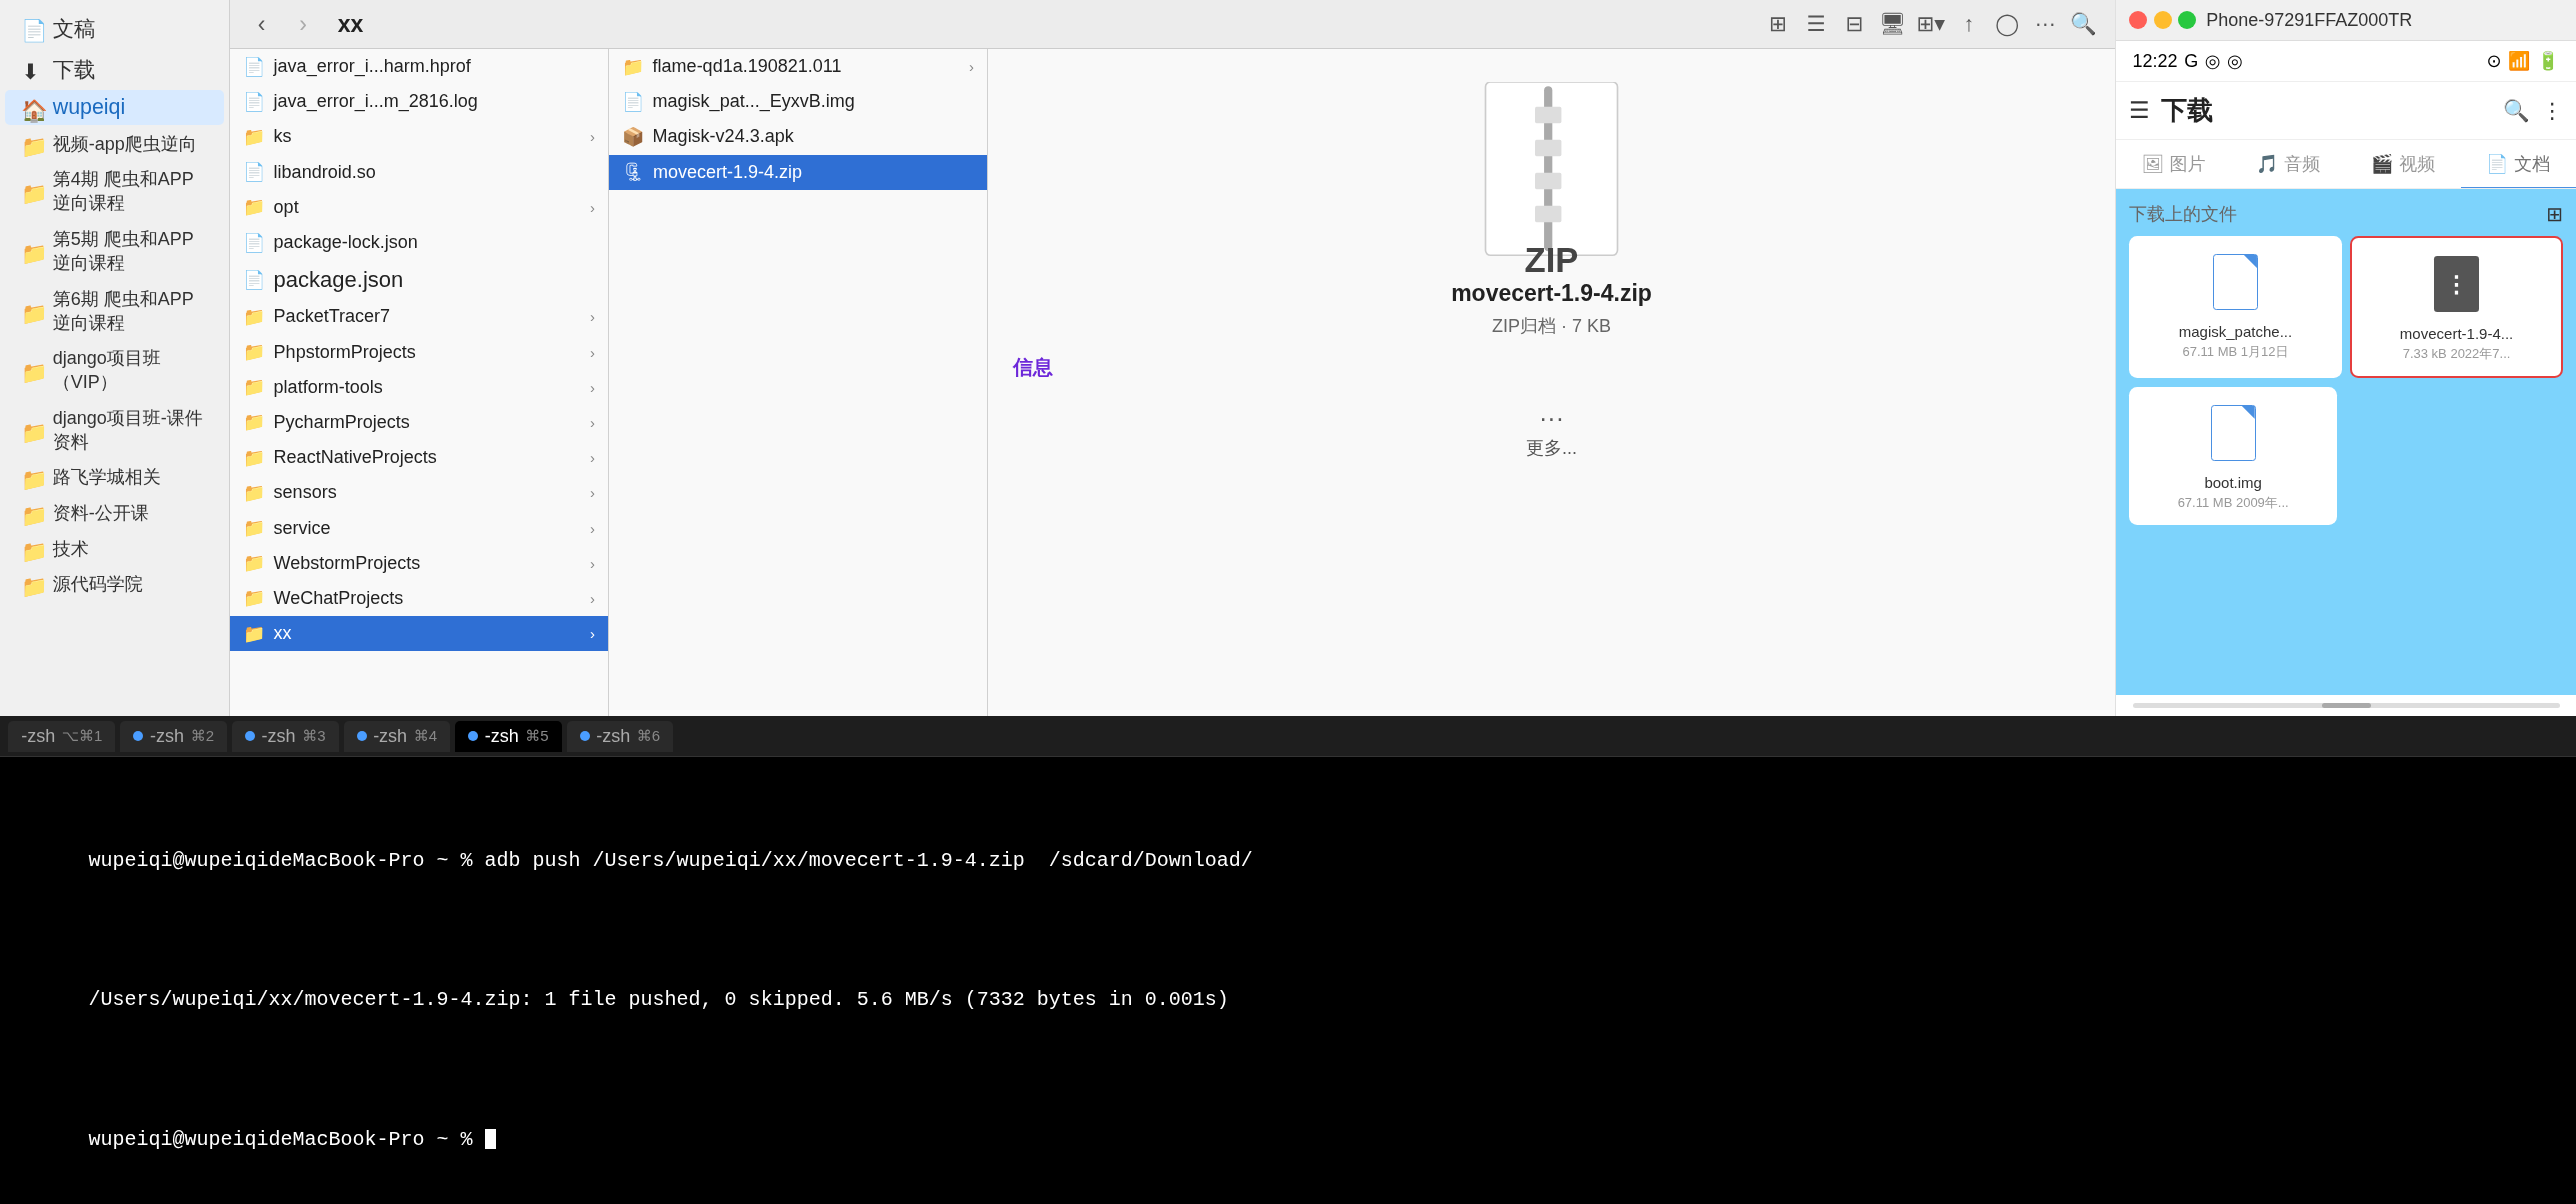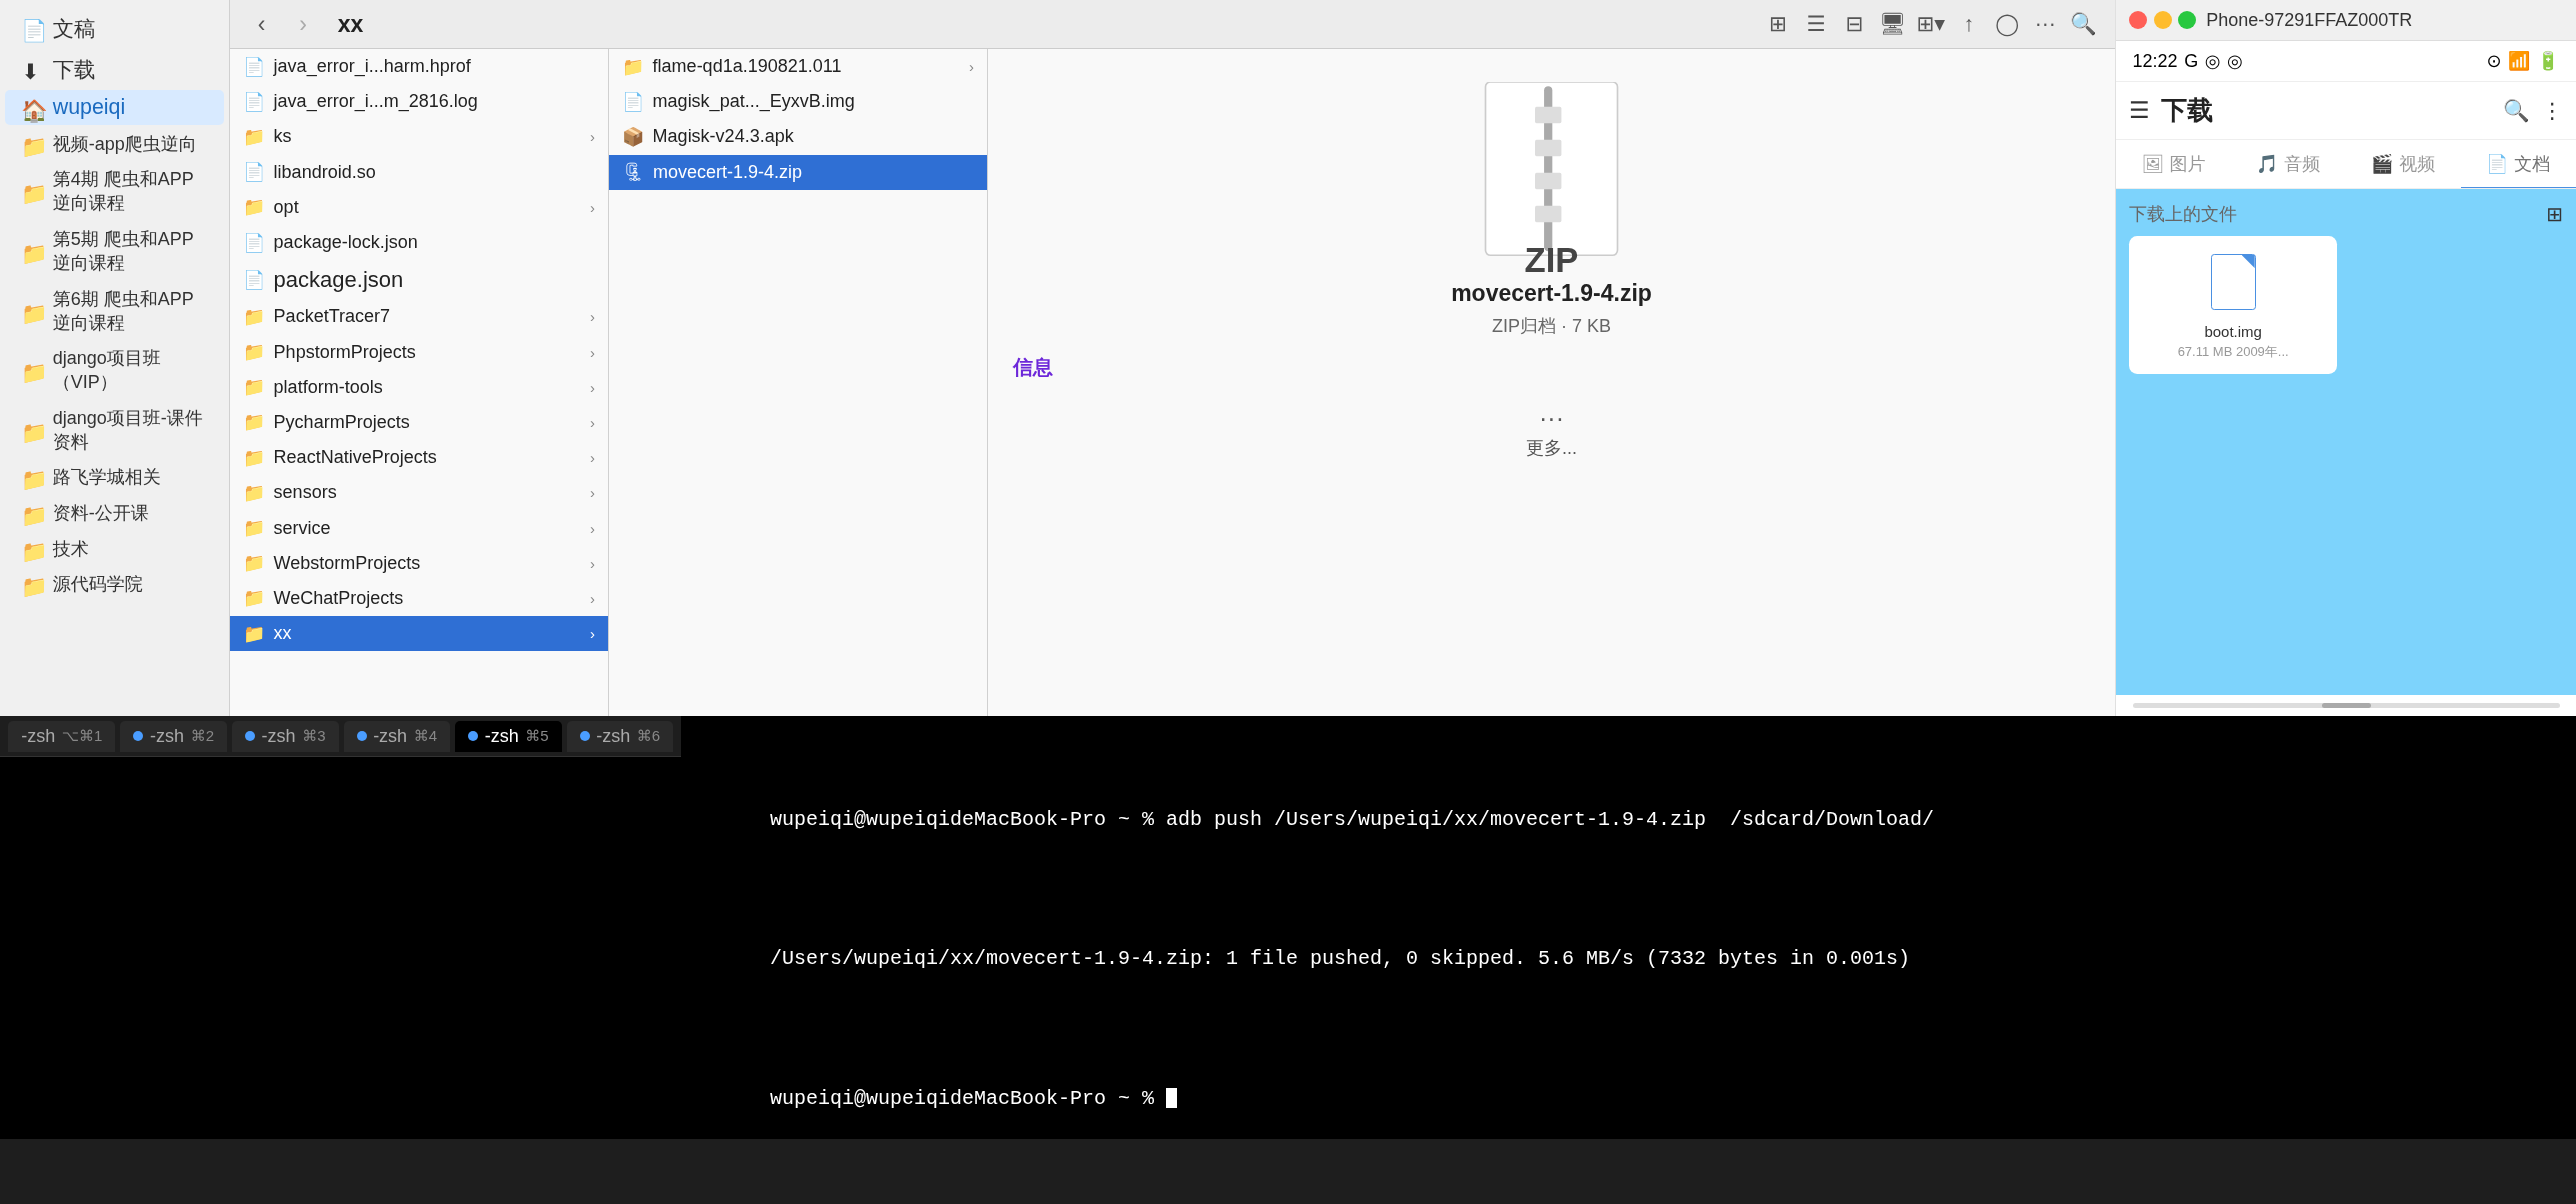--- a/index.html
+++ b/index.html
@@ -81,21 +81,21 @@
     .doc-icon { width: 45px; height: 56px; background: white; border: 1.6px solid #4a90e2; border-radius: 3.3px; position: relative; }
     .doc-icon::before { content: ''; position: absolute; top: 0; right: 0; width: 13px; height: 13px; background: #4a90e2; clip-path: polygon(0 0, 100% 100%, 100% 0); }
     .zip-small-icon { width: 45px; height: 56px; background: #555; border-radius: 3.3px; display: flex; align-items: center; justify-content: center; }
     .zip-small-icon::after { content: '⋮'; color: white; font-size: 23px; font-weight: bold; }
     .phone-file-name { font-size: 15px; color: #333; text-align: center; word-break: break-all; margin-bottom: 3.3px; }
     .phone-file-meta { font-size: 13px; color: #999; text-align: center; }
     .phone-scrollbar { height: 5px; background: #ddd; border-radius: 2.5px; margin: 8.2px 16.5px; }
     .phone-scrollbar-thumb { width: 49px; height: 5px; background: #aaa; border-radius: 2.5px; margin: 0 auto; }
 
     
-    .terminal-section { height: 423px; background: #000; display: flex; flex-direction: row; }
+    .terminal-section { height: 489px; background: #000; display: flex; flex-direction: column; }
     .terminal-tabs { height: 41px; background: #1e1e1e; display: flex; align-items: center; padding: 0 8.2px; gap: 5px; border-bottom: 0.8px solid #333; }
     .term-tab { padding: 5px 13px; background: #2a2a2a; border-radius: 5px 5px 0 0; font-size: 18px; color: #aaa; cursor: pointer; display: flex; align-items: center; gap: 6.6px; }
     .term-tab.active { background: #000; color: #fff; }
     .term-dot { width: 10px; height: 10px; border-radius: 50%; background: #4a9dff; }
     .term-shortcut { font-size: 15px; color: #888; }
     .terminal-content { flex: 1; padding: 13px 16.5px; font-family: 'Menlo', 'Monaco', 'Courier New', monospace; font-size: 20px; color: #fff; white-space: pre-wrap; overflow-y: auto; }
     .term-line { margin-bottom: 3.3px; line-height: 1.5; }
     .term-cursor { display: inline-block; width: 11.5px; height: 20px; background: #fff; vertical-align: middle; animation: blink 1s step-end infinite; }
     @keyframes blink { 50% { opacity: 0; } }
 
@@ -365,20 +365,38 @@
         <span>文档</span>
       </div>
     </div>
 
     <div class="phone-content">
       <div class="phone-section-header">
         <span class="phone-section-title">下载上的文件</span>
         <span class="phone-view-toggle">⊞</span>
       </div>
 
+      <div class="phone-files-grid">
+
+        <div class="phone-file-card">
+          <div class="phone-file-icon">
+            <div class="doc-icon"></div>
+          </div>
+          <div class="phone-file-name">magisk_patche...</div>
+          <div class="phone-file-meta">67.11 MB 1月12日</div>
+        </div>
+
+        <div class="phone-file-card selected">
+          <div class="phone-file-icon">
+            <div class="zip-small-icon"></div>
+          </div>
+          <div class="phone-file-name">movecert-1.9-4...</div>
+          <div class="phone-file-meta">7.33 kB 2022年7...</div>
+        </div>
+      </div>
 
       <div style="margin-top:8.2px">
         <div class="phone-file-card" style="width:48%">
           <div class="phone-file-icon">
             <div class="doc-icon"></div>
           </div>
           <div class="phone-file-name">boot.img</div>
           <div class="phone-file-meta">67.11 MB 2009年...</div>
         </div>
       </div>

